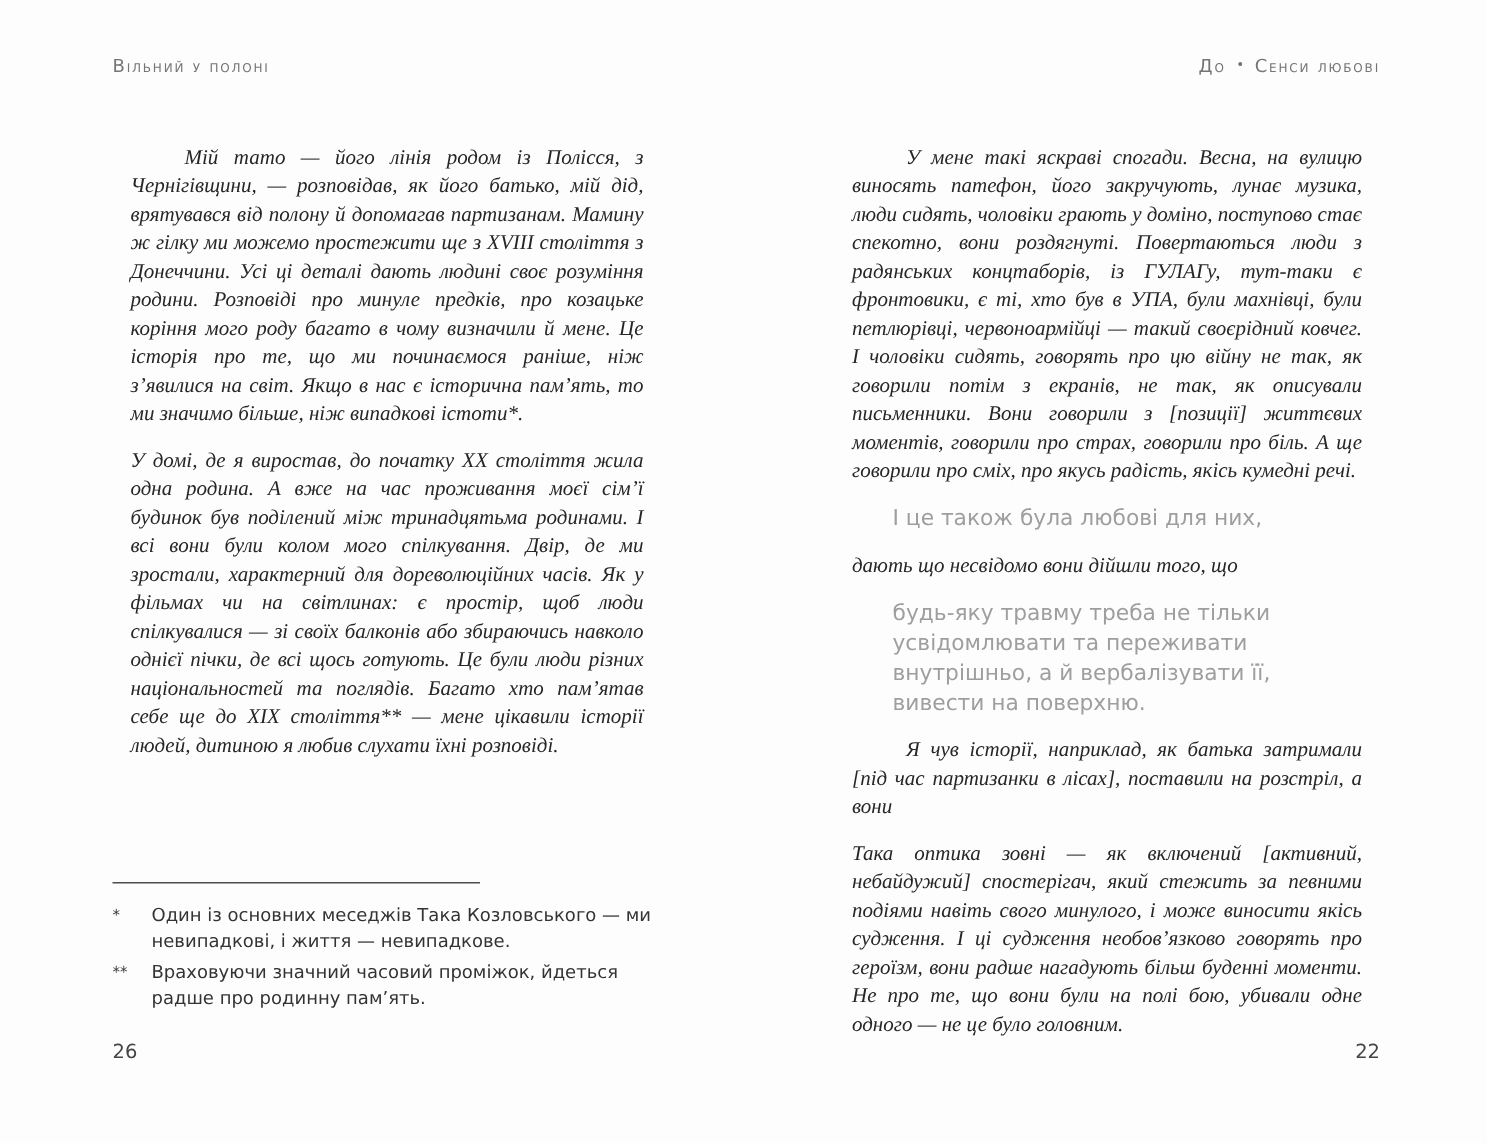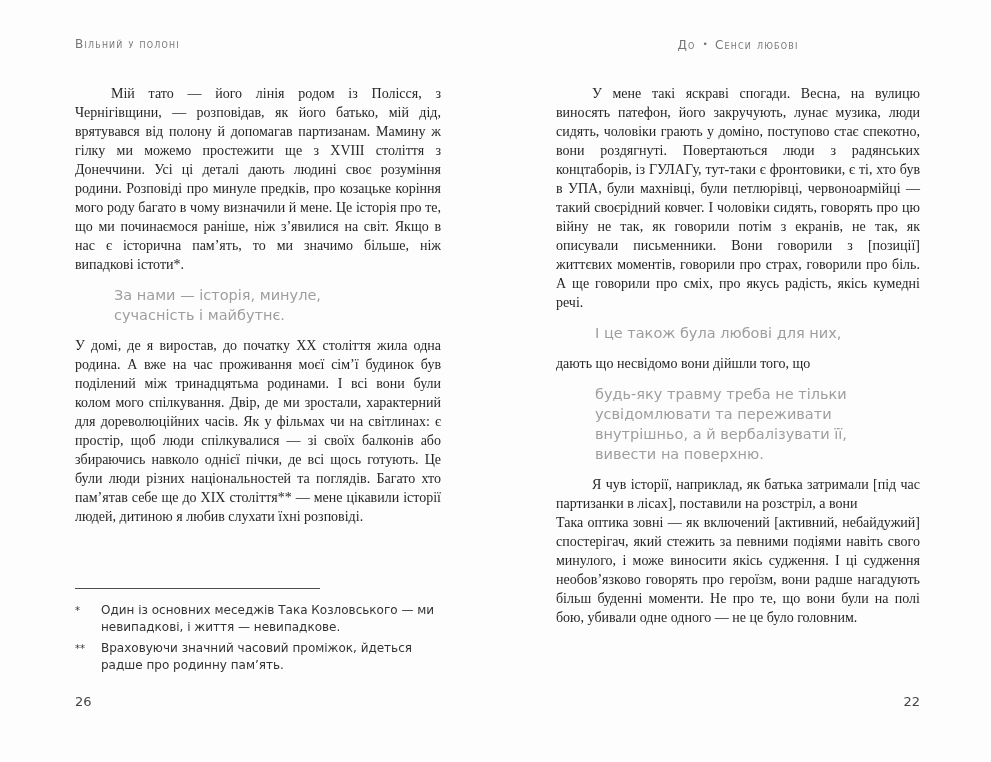--- a/index.html
+++ b/index.html
@@ -15,30 +15,30 @@
   .page-right { left: 556px; width: 364px; }
 
   .running-head {
     position: absolute; top: 36px; left: 0; right: 0;
     font-family: "DejaVu Sans", sans-serif;
     font-size: 12px; line-height: 16px;
     color: var(--running_head, #757575);
     letter-spacing: 1.2px;
     font-variant: small-caps;
   }
-  .rh-right { text-align: center; }
+  .rh-right { text-align: right; }
   .head-sep { display: inline-block; margin: 0 7px; font-size: 9px; vertical-align: 2px; letter-spacing: 0; }
 
   .page-body {
     position: absolute; top: 84px; left: 0; right: 0;
     font-size: 14px; line-height: 19px;
     color: var(--body_text, #262626);
     text-align: justify;
   }
-  .para { margin: 0; }
+  .para { margin: 12px; font-style: italic; }
   .indent { text-indent: 36px; }
 
   .pullquote {
     font-family: "DejaVu Sans", sans-serif;
     font-size: 14.5px; line-height: 20px;
     color: var(--pullquote_text, #9e9e9e);
     white-space: pre-line;
     margin: 11px 0 11px 39px;
     text-align: left;
   }
@@ -69,22 +69,20 @@
 </head>
 <body style="--page_background: #fdfdfd; --body_text: #262626; --pullquote_text: #9e9e9e; --running_head: #757575; --footnote_text: #333333; --footnote_rule: #4d4d4d; --page_number: #454545;">
 
 <div>
 
   <section class="page page-left">
     <div class="running-head">Вільний у полоні</div>
 
     <div class="page-body">
       <p class="para indent">Мій тато — його лінія родом із Полісся, з Чернігівщини, — розповідав, як його батько, мій дід, врятувався від полону й допомагав партизанам. Мамину ж гілку ми можемо простежити ще з XVIII століття з Донеччини. Усі ці деталі дають людині своє розуміння родини. Розповіді про минуле предків, про козацьке коріння мого роду багато в чому визначили й мене. Це історія про те, що ми починаємося раніше, ніж з’явилися на світ. Якщо в нас є історична пам’ять, то ми значимо більше, ніж випадкові істоти*.</p>
-      <div class="pullquote">За нами — історія, минуле,
-сучасність і майбутнє.</div>
       <p class="para">У домі, де я виростав, до початку XX століття жила одна родина. А вже на час проживання моєї сім’ї будинок був поділений між тринадцятьма родинами. І всі вони були колом мого спілкування. Двір, де ми зростали, характерний для дореволюційних часів. Як у фільмах чи на світлинах: є простір, щоб люди спілкувалися — зі своїх балконів або збираючись навколо однієї пічки, де всі щось готують. Це були люди різних національностей та поглядів. Багато хто пам’ятав себе ще до XIX століття** — мене цікавили історії людей, дитиною я любив слухати їхні розповіді.</p>
     </div>
 
     <div class="footnotes">
       <div class="fn-rule"></div>
       <div class="footnote">
         <span class="fn-marker">*</span>
         <span class="fn-text">Один із основних меседжів Така Козловського — ми невипадкові, і життя — невипадкове.</span>
       </div>
       <div class="footnote">

